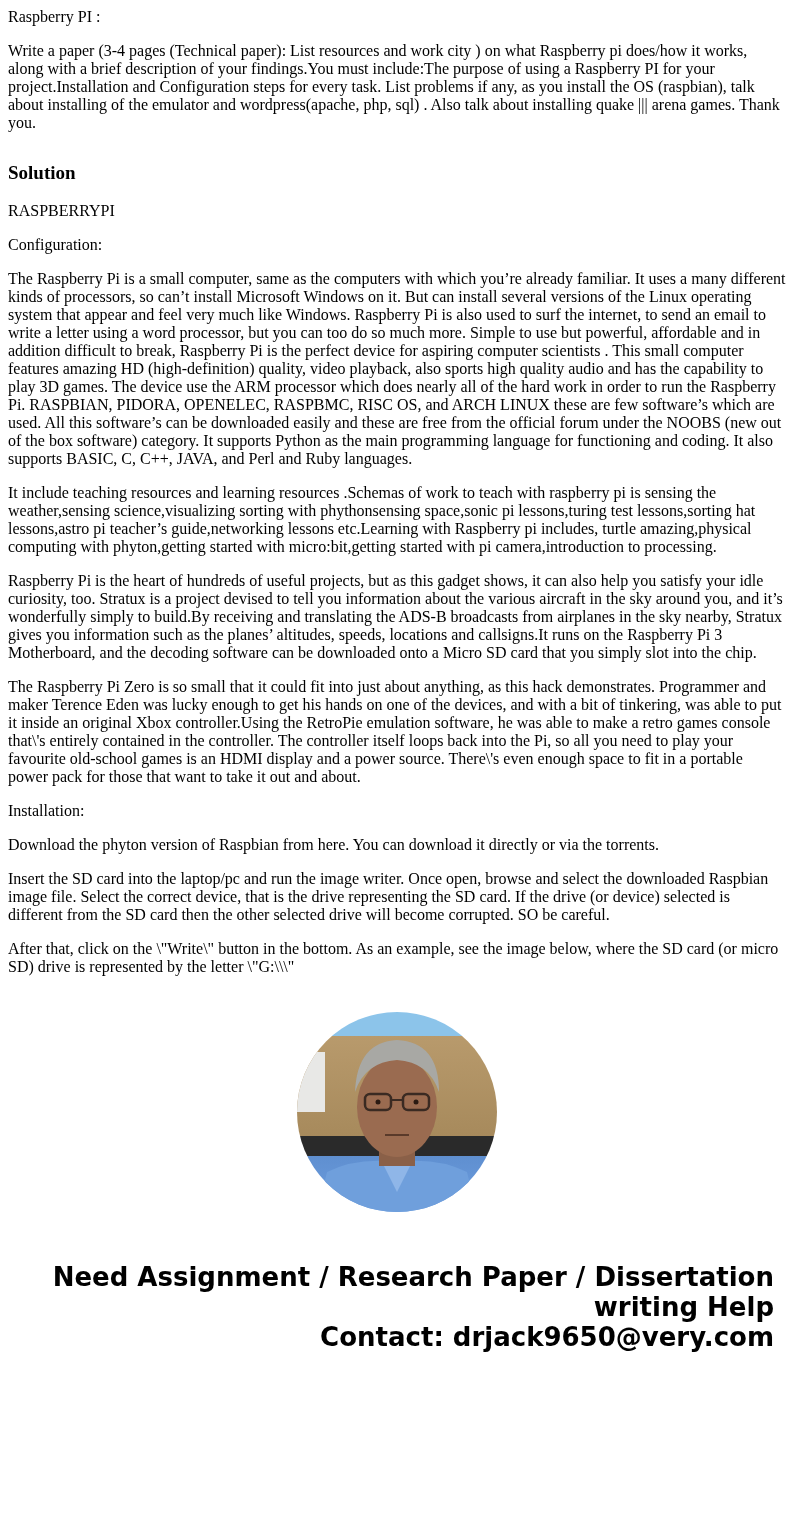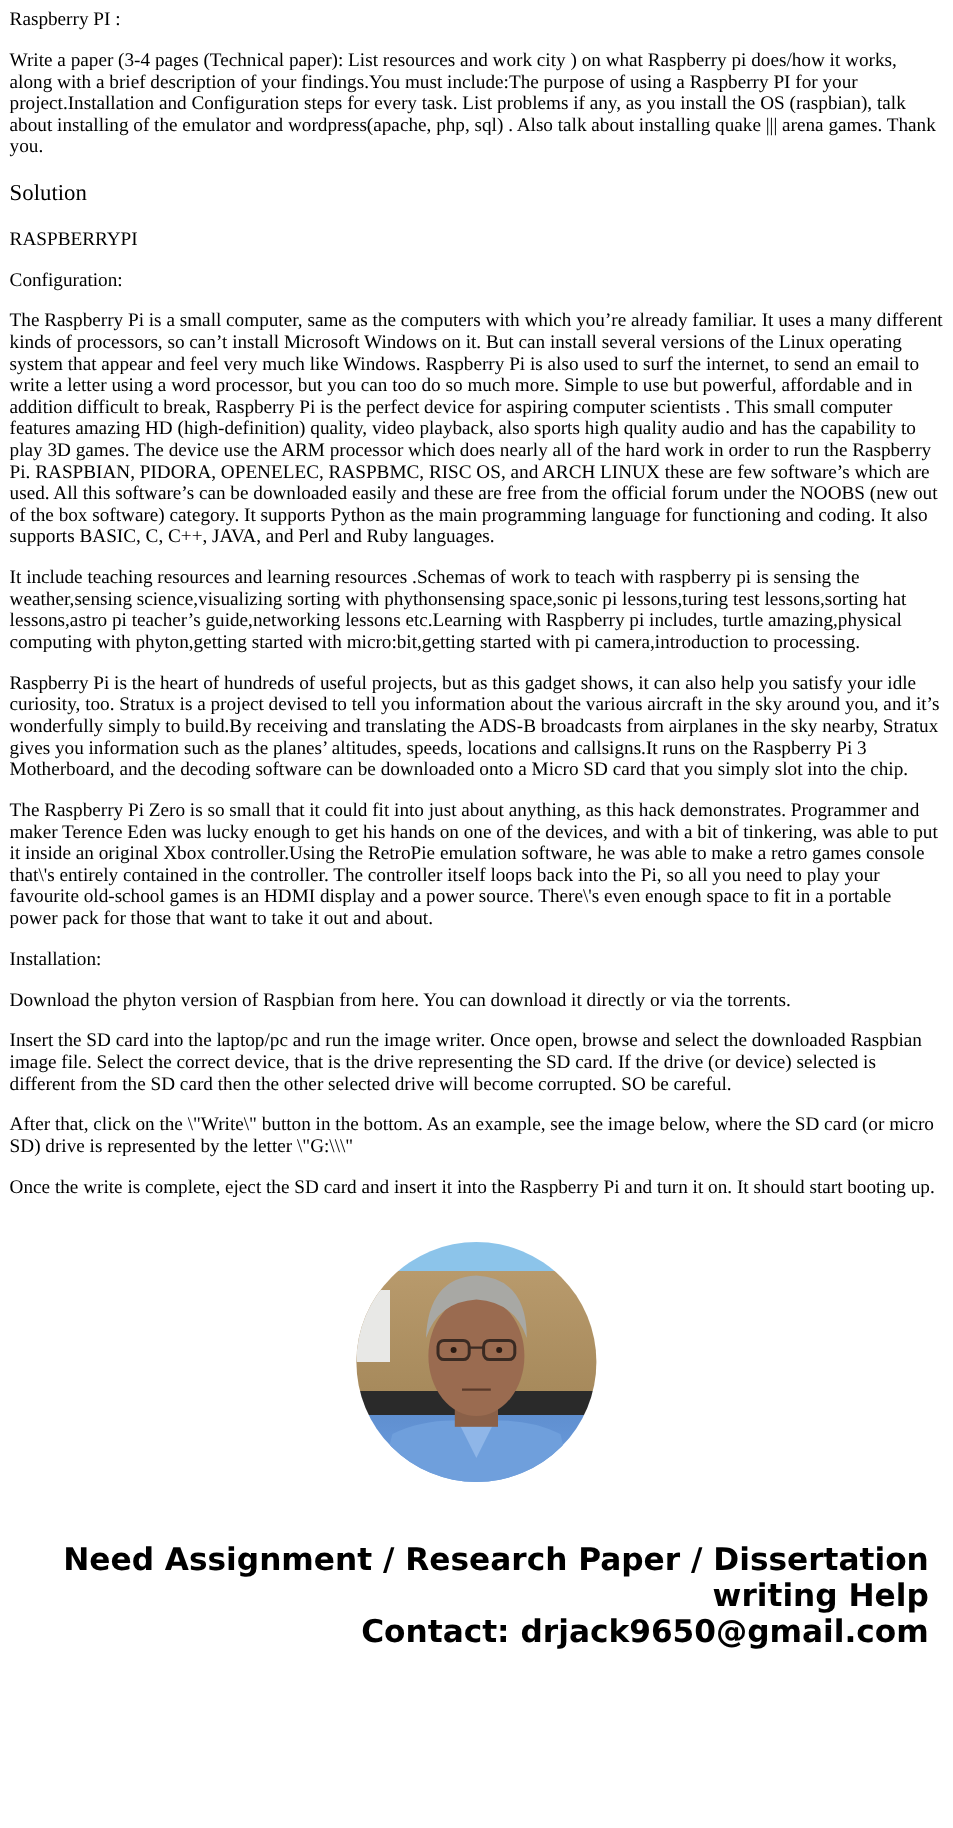--- a/index.html
+++ b/index.html
@@ -20,22 +20,22 @@
     }
     p {
       margin: 16px 0;
     }
     p.first {
       margin-top: 8px;
     }
     h3 {
       font-family: "Liberation Serif", "DejaVu Serif", serif;
       font-size: 19px;
-      font-weight: normal;
-      margin: 19px 0 18px 0;
+      font-weight: bold;
+      margin: 30px 0 18px 0;
       line-height: 22px;
     }
     .avatar-wrap {
       display: flex;
       justify-content: center;
       margin-top: 36px;
     }
     .avatar {
       width: 200px;
       height: 200px;
@@ -79,21 +79,20 @@
 
   <p>It include teaching resources and learning resources .Schemas of work to teach with raspberry pi is sensing the weather,sensing science,visualizing sorting with phythonsensing space,sonic pi lessons,turing test lessons,sorting hat lessons,astro pi teacher’s guide,networking lessons etc.Learning with Raspberry pi includes, turtle amazing,physical computing with phyton,getting started with micro:bit,getting started with pi camera,introduction to processing.</p>
 
   <p>Raspberry Pi is the heart of hundreds of useful projects, but as this gadget shows, it can also help you satisfy your idle curiosity, too. Stratux is a project devised to tell you information about the various aircraft in the sky around you, and it’s wonderfully simply to build.By receiving and translating the ADS-B broadcasts from airplanes in the sky nearby, Stratux gives you information such as the planes’ altitudes, speeds, locations and callsigns.It runs on the Raspberry Pi 3 Motherboard, and the decoding software can be downloaded onto a Micro SD card that you simply slot into the chip.</p>
   <p>The Raspberry Pi Zero is so small that it could fit into just about anything, as this hack demonstrates. Programmer and maker Terence Eden was lucky enough to get his hands on one of the devices, and with a bit of tinkering, was able to put it inside an original Xbox controller.Using the RetroPie emulation software, he was able to make a retro games console that\'s entirely contained in the controller. The controller itself loops back into the Pi, so all you need to play your favourite old-school games is an HDMI display and a power source. There\'s even enough space to fit in a portable power pack for those that want to take it out and about.</p>
 
   <p>Installation:</p>
   <p>Download the phyton version of Raspbian from here. You can download it directly or via the torrents.</p>
   <p>Insert the SD card into the laptop/pc and run the image writer. Once open, browse and select the downloaded Raspbian image file. Select the correct device, that is the drive representing the SD card. If the drive (or device) selected is different from the SD card then the other selected drive will become corrupted. SO be careful.</p>
   <p>After that, click on the \"Write\" button in the bottom. As an example, see the image below, where the SD card (or micro SD) drive is represented by the letter \"G:\\\"</p>
-  <p>Once the write is complete, eject the SD card and insert it into the Raspberry Pi and turn it on. It should start booting up.</p>
 
 </div>
 
 <div class="avatar-wrap">
   <div class="avatar" title="tutor-photo">
     <svg width="200" height="200" viewBox="0 0 200 200">
 
       <rect x="0" y="40" width="28" height="60" fill="#e8e8e6"></rect>
 
       <path d="M20 200 L30 160 Q60 145 100 150 Q140 145 170 160 L180 200 Z" fill="#6f9fdc"></path>
@@ -112,14 +111,14 @@
       <circle cx="81" cy="90" r="2.5" fill="#2a1a12"></circle>
       <circle cx="119" cy="90" r="2.5" fill="#2a1a12"></circle>
 
       <line x1="88" y1="123" x2="112" y2="123" stroke="#5a3a2a" stroke-width="2"></line>
     </svg>
   </div>
 </div>
 
 <div class="cta">
   <div>Need Assignment / Research Paper / Dissertation writing Help</div>
-  <div>Contact: drjack9650@gmail.com</div>
+  <div>Contact: drjack9650@very.com</div>
 </div>
 
 </body></html>

